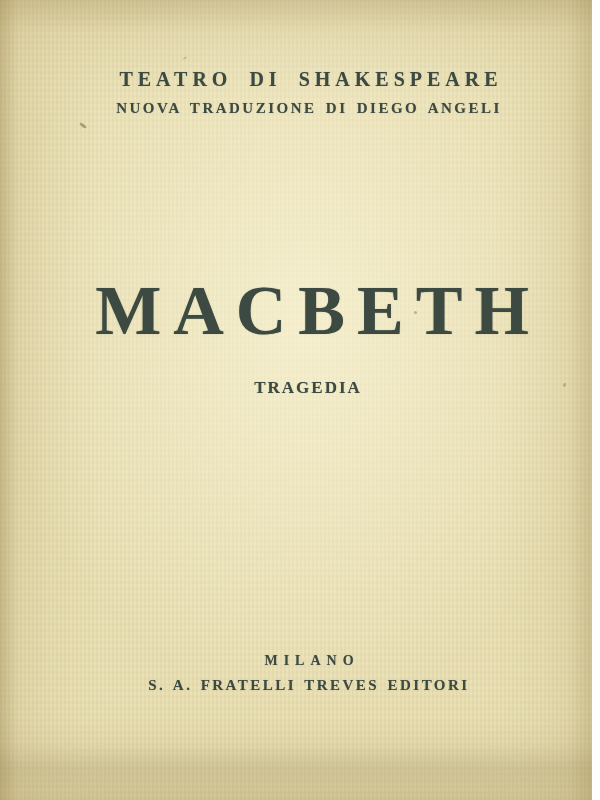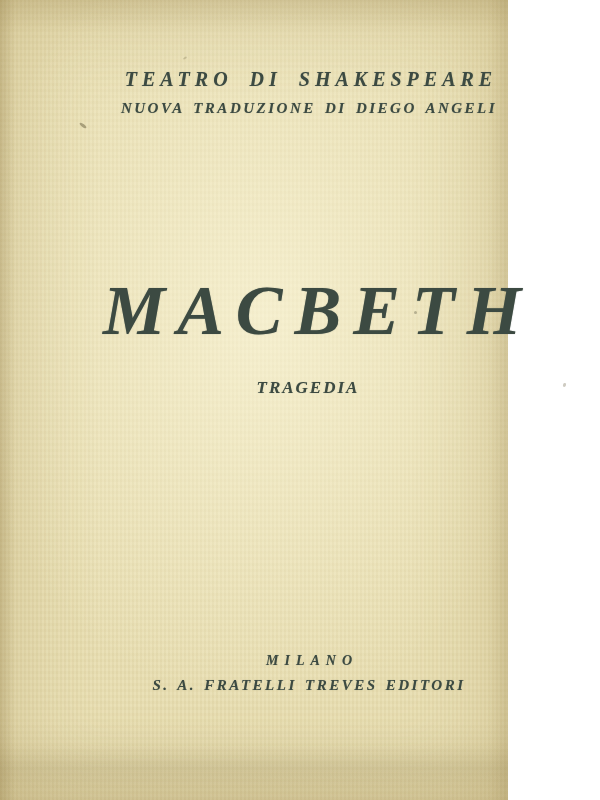--- a/index.html
+++ b/index.html
@@ -6,33 +6,32 @@
     margin: 0;
     padding: 0;
     width: 600px;
     height: 800px;
     overflow: hidden;
     font-family: "Liberation Serif", "DejaVu Serif", serif;
   }
 
   .paper {
     position: relative;
-    width: 508px;
+    width: 592px;
     height: 800px;
     background-color: var(--paper, #e8deb2);
     background-image:
       radial-gradient(ellipse 430px 540px at 52% 40%, rgba(255,251,226,0.60), rgba(255,251,226,0) 72%),
       linear-gradient(90deg, rgba(122,100,48,0.22), rgba(122,100,48,0) 3%, rgba(122,100,48,0) 96%, rgba(122,100,48,0.14)),
       linear-gradient(180deg, rgba(122,100,48,0.14), rgba(122,100,48,0) 4%, rgba(122,100,48,0) 90%, rgba(122,100,48,0.12)),
       linear-gradient(180deg, rgba(0,0,0,0) 93%, rgba(120,110,70,0.10) 96%, rgba(0,0,0,0) 99%),
       repeating-linear-gradient(90deg, rgba(158,138,78,0.055) 0 2px, rgba(255,255,238,0.05) 2px 4px),
       repeating-linear-gradient(0deg, rgba(158,138,78,0.03) 0 3px, rgba(255,255,238,0.03) 3px 6px);
     box-shadow: inset 0 0 90px rgba(148,122,58,0.30);
     color: var(--ink, #3c4a42);
-    font-style: italic;
   }
 
   .line {
     position: absolute;
     left: 6px;
     width: 600px;
     text-align: center;
     white-space: nowrap;
     font-weight: 700;
     text-shadow: 0 0 1px rgba(60,74,66,0.35);

